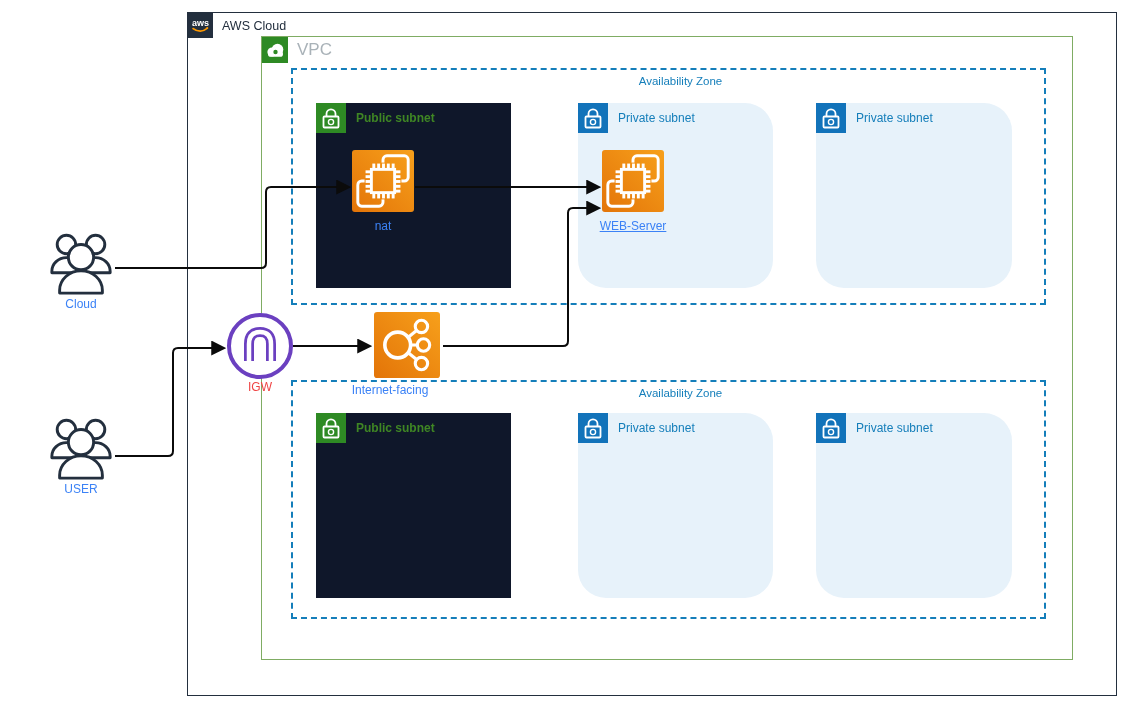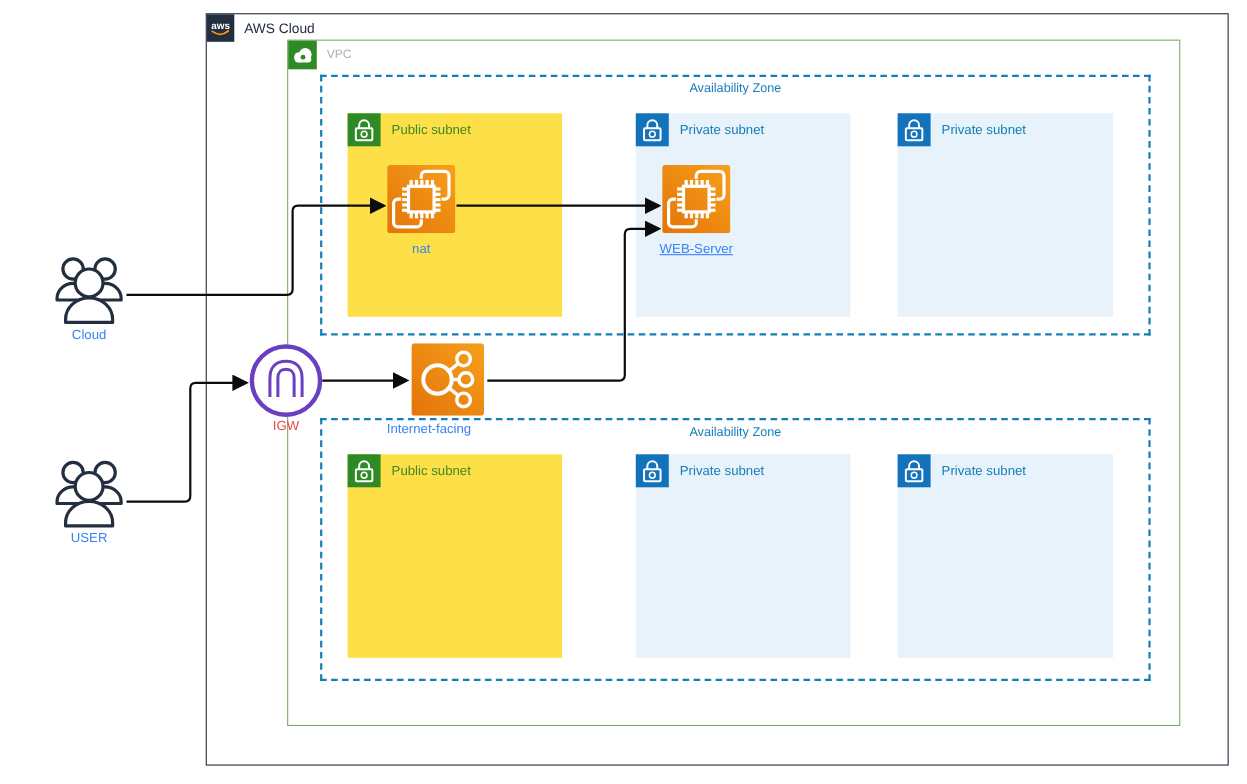--- a/index.html
+++ b/index.html
@@ -10,31 +10,31 @@
   .aws-cloud { position:absolute; left:187px; top:12px; width:930px; height:684px;
                border:1px solid #232F3E; background:#fff; z-index:1; }
   .aws-head { position:absolute; left:0; top:0; display:flex; align-items:center; }
   .aws-logo { width:25px; height:25px; background:#232F3E; position:relative; flex:0 0 25px; }
   .aws-label { margin-left:9px; font-size:12.5px; color:#232F3E; white-space:nowrap; }
 
   .vpc { position:absolute; left:261px; top:36px; width:812px; height:624px;
          border:1px solid #7FAC63; background:#fff; z-index:1; }
   .vpc-head { position:absolute; left:0; top:0; display:flex; align-items:center; }
   .vpc-icon { width:26px; height:26px; background:#2E8A24; flex:0 0 26px; }
-  .vpc-label { margin-left:9px; font-size:11px; color:#A9B2B8; }
+  .vpc-label { margin-left:9px; font-size:17px; color:#A9B2B8; }
 
   .az { position:absolute; left:291px; width:755px; border:2px dashed #147EBA; z-index:2; }
   .az1 { top:68px; height:237px; }
   .az2 { top:380px; height:239px; }
-  .az-label { position:absolute; top:5px; left:0; width:100%; text-align:center;
+  .az-label { position:absolute; top:5px; left:12px; width:100%; text-align:center;
               font-size:11.5px; color:#147EBA; }
 
   .subnet { position:absolute; height:185px; z-index:3; }
-  .subnet.public  { background:#fde047; }
-  .subnet.private { background:#E7F2FA; }
+  .subnet.public  { background:#0f172a;font-weight:bold; }
+  .subnet.private { background:#E7F2FA;border-radius:28px; }
   .subnet-head { display:flex; align-items:flex-start; }
   .lock-tile { width:30px; height:30px; flex:0 0 30px; }
   .lock-tile.green { background:#2E8A24; }
   .lock-tile.blue  { background:#1273BA; }
   .subnet-label { margin:8px 0 0 10px; font-size:12px; }
   .subnet.public  .subnet-label { color:#3F8624; }
   .subnet.private .subnet-label { color:#147EBA; }
 
   
   .edges { position:absolute; left:0; top:0; z-index:5; pointer-events:none; }

